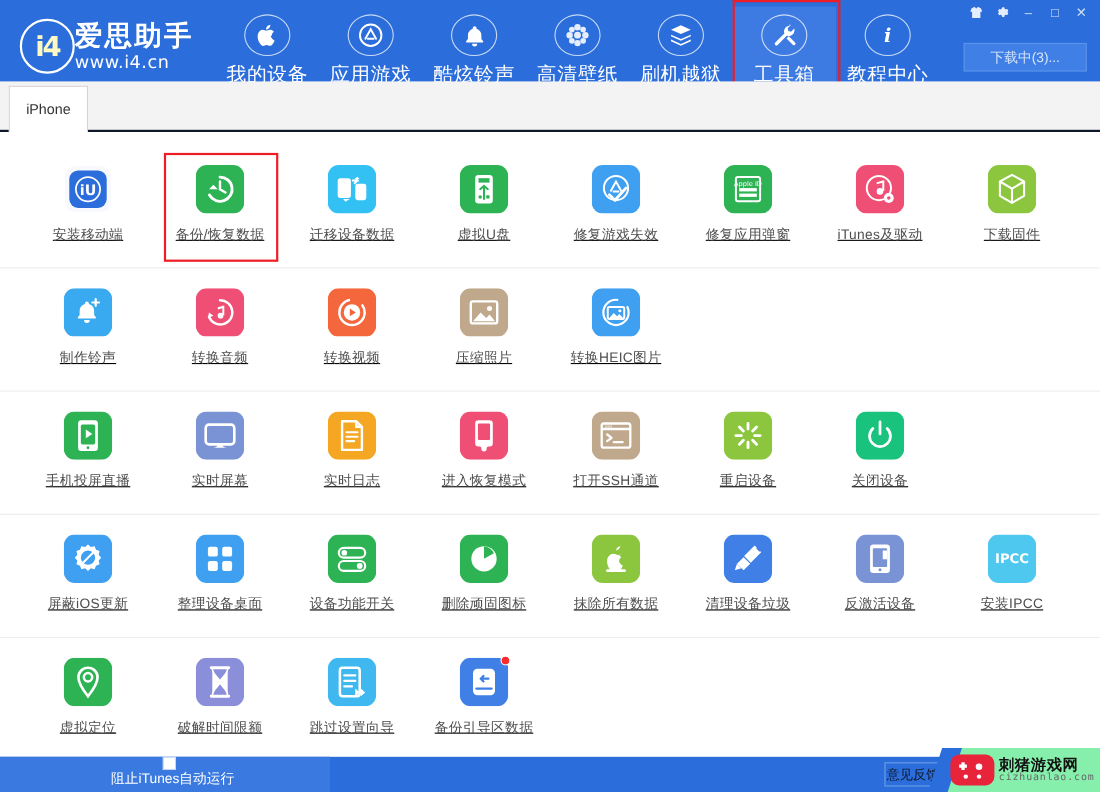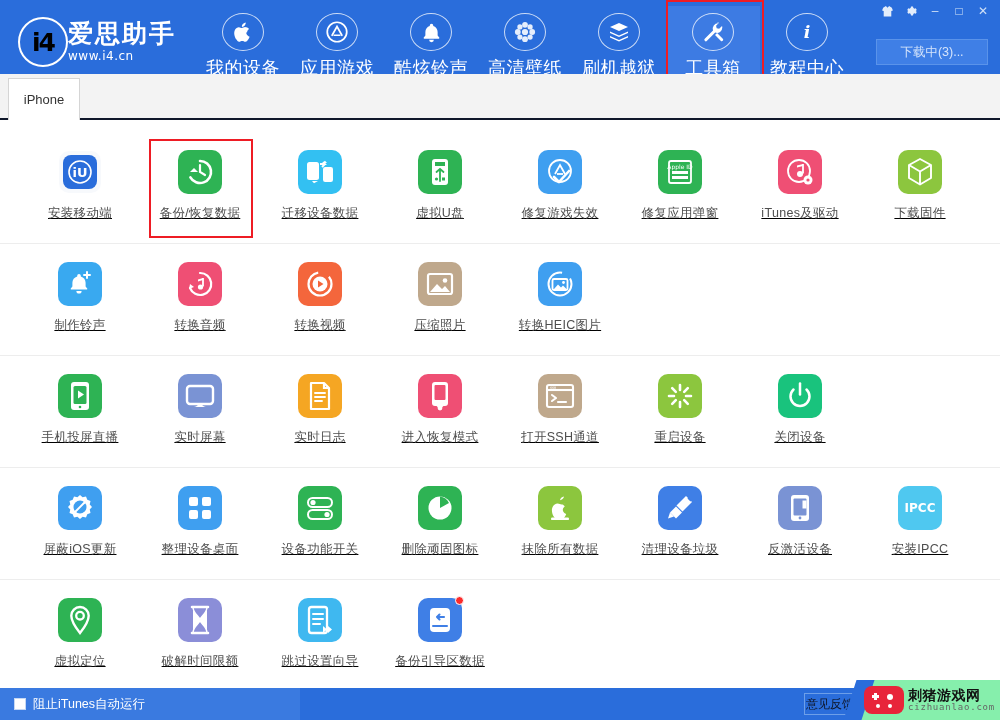--- a/index.html
+++ b/index.html
@@ -18,31 +18,31 @@
     background: #2a6ddb;
   }
   .logo-wrap {
     position: absolute; left: 18px; top: 17px;
     display: flex; align-items: center;
   }
   .logo-circle {
     width: 50px; height: 50px; border-radius: 50%;
     border: 2.5px solid #ffffff;
     display: flex; align-items: center; justify-content: center;
-    color: #000000; font-size: 25px; font-weight: bold;
+    color: #fef9c3; font-size: 25px; font-weight: bold;
     font-family: "DejaVu Sans", sans-serif;
     letter-spacing: -2px;
   }
   .logo-text { color: #fff; }
   .logo-name {
     font-size: 25px; font-weight: bold; letter-spacing: 2px;
     line-height: 28px;
   }
   .logo-url {
-    font-size: 12px; line-height: 19px; letter-spacing: 0.5px;
+    font-size: 16px; line-height: 19px; letter-spacing: 0.5px;
     font-family: "DejaVu Sans", sans-serif;
   }
 
   .navs { position: absolute; left: 196px; top: 6px; display: flex; }
   .nav-item {
     width: 94px; height: 74px;
     display: flex; flex-direction: column; align-items: center;
     justify-content: flex-start; cursor: pointer;
     padding-top: 7px; position: relative;
   }
@@ -138,21 +138,21 @@
   }
 
   
   .footer {
     position: absolute; left: 0; bottom: 0;
     width: 1000px; height: 32px; background: #2a6ddb;
   }
   .footer-left {
     position: absolute; left: 0; top: 0;
     width: 300px; height: 32px; background: #3a7ae0;
-    display: flex; align-items: center; padding-left: 14px;
+    display: flex; align-items: center; padding-left: 14px; flex-direction: column;
   }
   .chk {
     width: 12px; height: 12px; background: #fff;
     border: 1px solid #c6d8f3; margin-right: 7px;
   }
   .footer-left span { color: #fff; font-size: 12.5px; }
   .footer-btns {
     position: absolute; right: 108px; top: 5px;
     display: flex; gap: 8px;
   }

